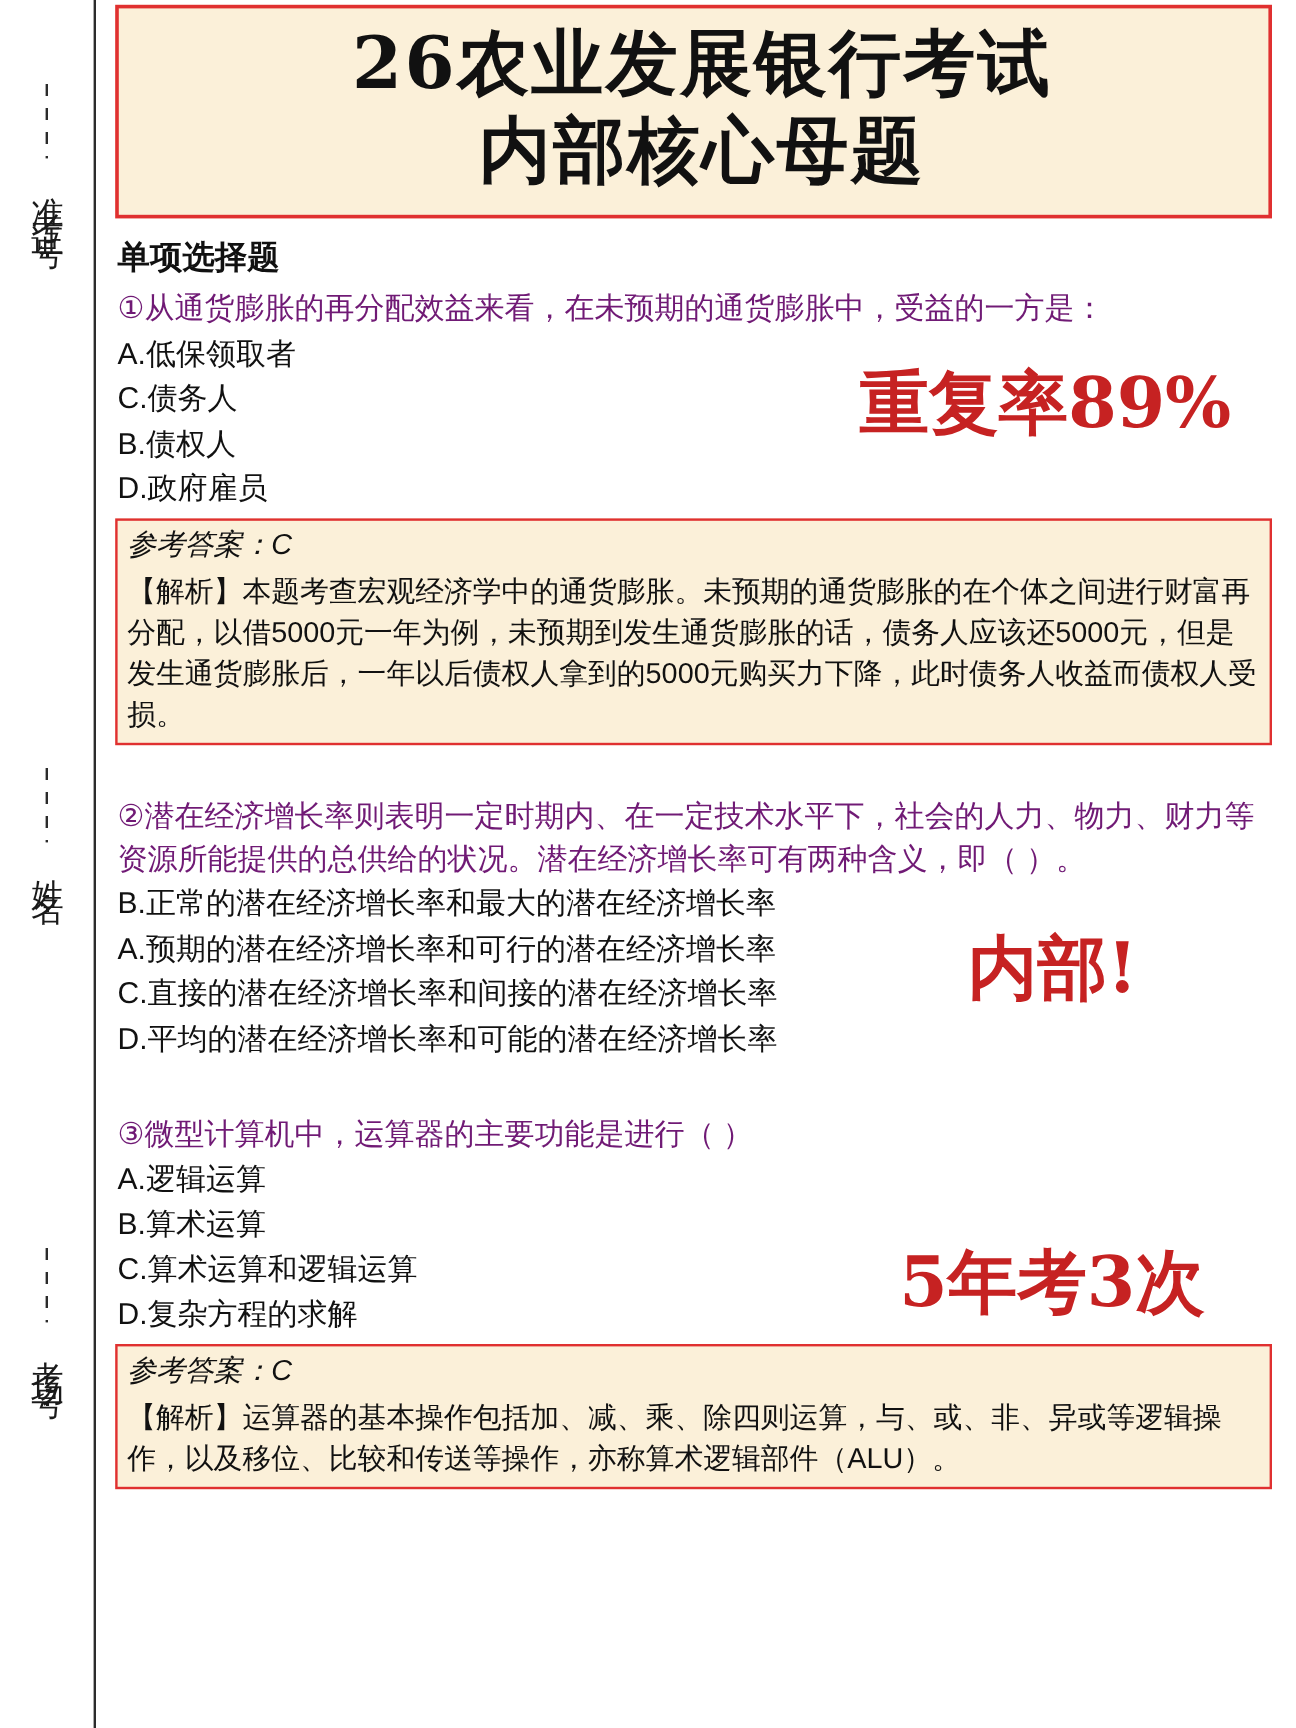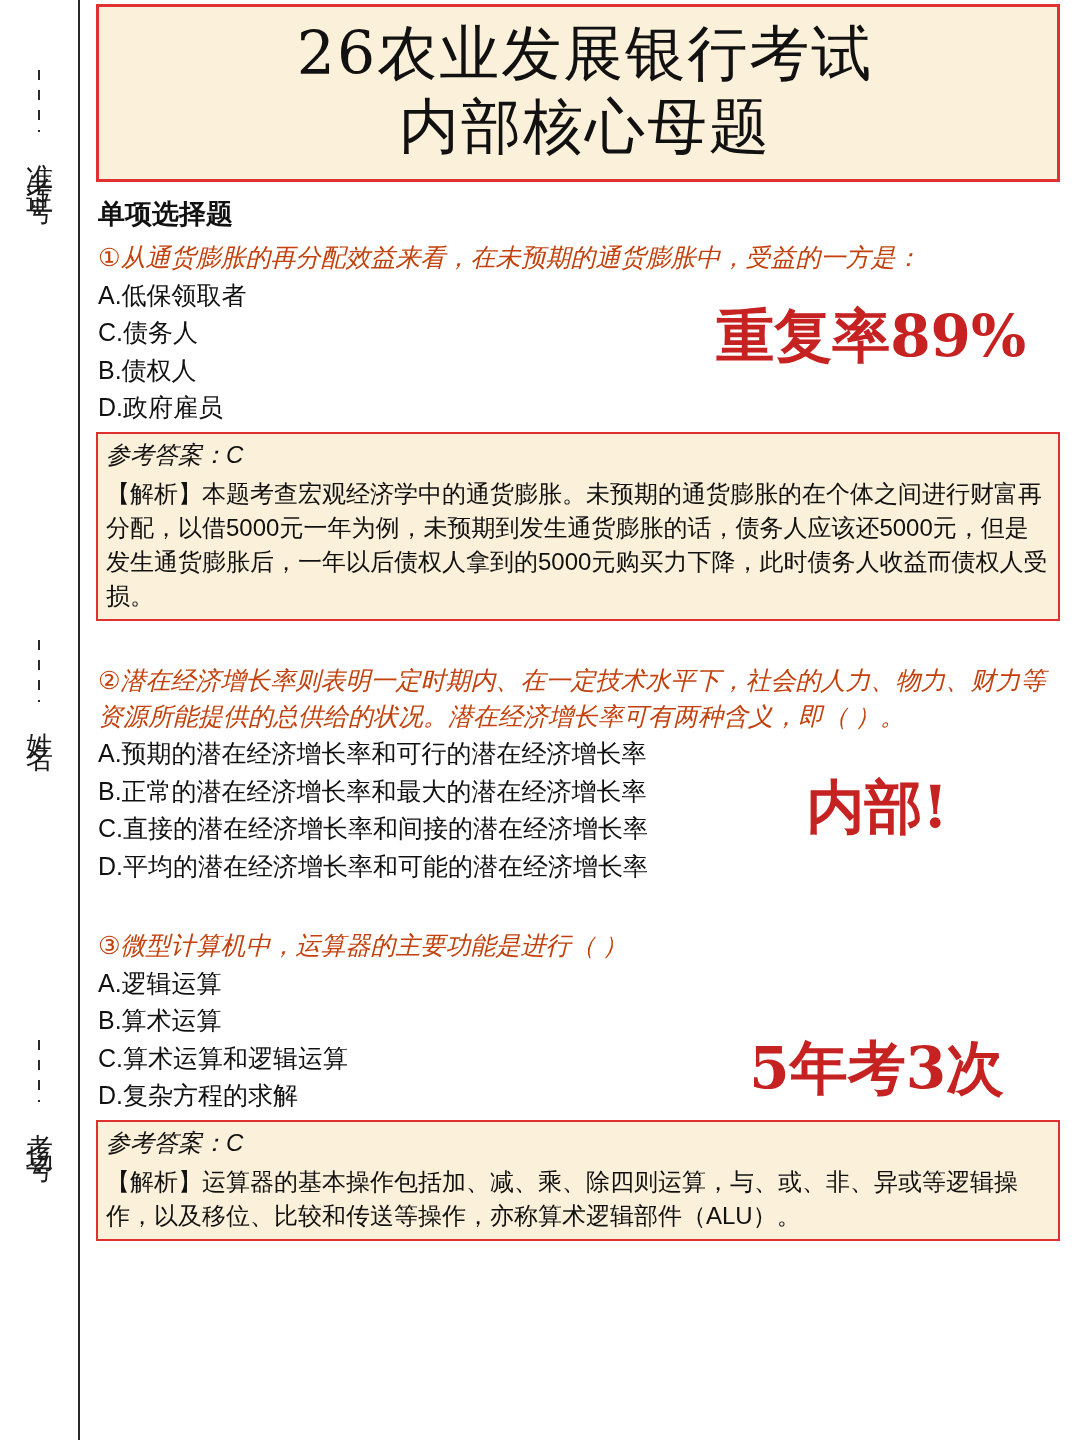--- a/index.html
+++ b/index.html
@@ -72,21 +72,21 @@
 
   .title-box {
     margin: 4px 4px 0 4px;
     border: 3px solid #e03030;
     background: #fbf0d9;
     padding: 10px 0 16px 0;
     text-align: center;
   }
   .title-line {
     font-family: "DejaVu Serif", "Liberation Serif", serif;
-    font-weight: normal;
+    font-weight: bold;
     font-size: 60px;
     line-height: 1.22;
     color: #111111;
     letter-spacing: 2px;
     padding-left: 14px;
   }
 
   .section-heading {
     margin: 14px 0 4px 6px;
     font-size: 27px;
@@ -95,22 +95,21 @@
   }
 
   .question {
     position: relative;
     margin: 0 4px;
   }
   .q-stem {
     font-size: 25px;
     line-height: 1.42;
     margin: 8px 2px 2px 2px;
-    color: #c2410c;
-    font-style: italic;
+    color: #701a75;
   }
   .q-option {
     font-size: 25px;
     line-height: 1.42;
     margin: 2px 2px 2px 2px;
     color: #111111;
   }
 
   .answer-box {
     border: 2px solid #e03030;
@@ -186,22 +185,22 @@
       <div class="answer-line">参考答案：C</div>
       <div class="explain">【解析】本题考查宏观经济学中的通货膨胀。未预期的通货膨胀的在个体之间进行财富再分配，以借5000元一年为例，未预期到发生通货膨胀的话，债务人应该还5000元，但是发生通货膨胀后，一年以后债权人拿到的5000元购买力下降，此时债务人收益而债权人受损。</div>
     </div>
   </div>
 
   <div class="gap"></div>
 
   <div class="question">
     <div class="stamp stamp-2">内部!</div>
     <div class="q-stem">②潜在经济增长率则表明一定时期内、在一定技术水平下，社会的人力、物力、财力等资源所能提供的总供给的状况。潜在经济增长率可有两种含义，即（ ）。</div>
+    <div class="q-option">B.正常的潜在经济增长率和最大的潜在经济增长率</div>
     <div class="q-option">A.预期的潜在经济增长率和可行的潜在经济增长率</div>
-    <div class="q-option">B.正常的潜在经济增长率和最大的潜在经济增长率</div>
     <div class="q-option">C.直接的潜在经济增长率和间接的潜在经济增长率</div>
     <div class="q-option">D.平均的潜在经济增长率和可能的潜在经济增长率</div>
   </div>
 
   <div class="gap"></div>
 
   <div class="question">
     <div class="stamp stamp-3">5年考3次</div>
     <div class="q-stem">③微型计算机中，运算器的主要功能是进行（ ）</div>
     <div class="q-option">A.逻辑运算</div>

